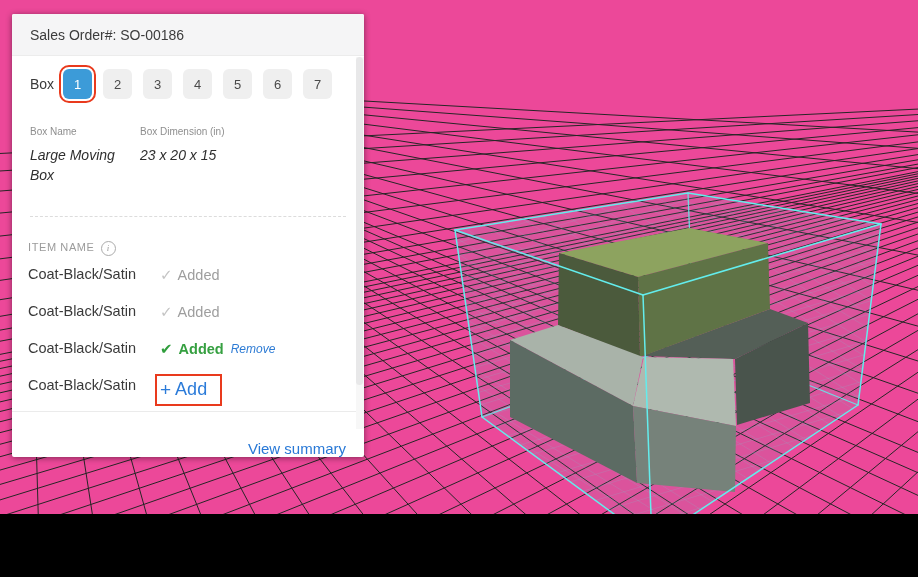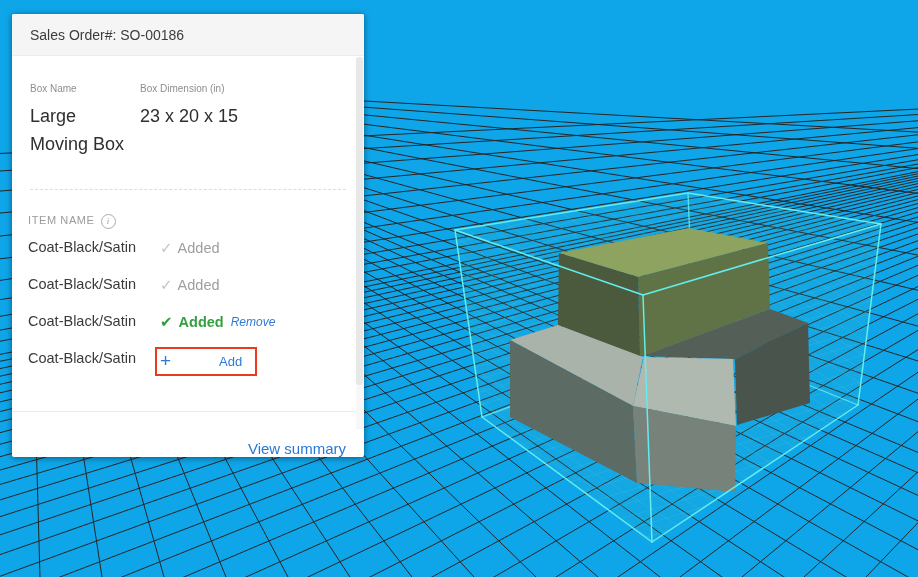--- a/index.html
+++ b/index.html
@@ -1,58 +1,58 @@
 <!DOCTYPE html>
 <html><head>
 <meta charset="utf-8">
 <style>
   html,body{margin:0;padding:0;background:#000;}
-  .stage{position:relative;width:918px;height:577px;background:#0ea5e9;overflow:hidden;
+  .stage{position:relative;width:918px;height:514px;background:#ec4899;overflow:hidden;
          font-family:"Liberation Sans","DejaVu Sans",sans-serif;}
   
   #viewport{position:absolute;inset:0;}
   #scene-svg{display:block;}
   
   .panel{position:absolute;left:12px;top:14px;width:352px;height:443px;background:#fff;
          border-radius:2px;box-shadow:0 1px 6px rgba(0,0,0,.45);}
   .panel-header{height:41px;background:#F5F5F6;border-bottom:1px solid #ECECEC;
                 display:flex;align-items:center;padding-left:18px;
                 font-size:14px;color:#3C3C3C;border-radius:2px 2px 0 0;}
   .tabs-row{display:flex;align-items:center;padding:13px 18px 0 18px;}
   .tabs-label{font-size:14px;color:#3A3A3A;margin-right:9px;}
   .tab-btn{width:29px;height:30px;margin-left:11px;border:none;border-radius:6px;
            background:#EFEFEF;color:#4A4A4A;font-size:13px;
            font-family:inherit;display:inline-flex;align-items:center;justify-content:center;cursor:pointer;}
   .tab-btn.selected{background:#3C9BD8;color:#fff;outline:2.5px solid #E93A1D;outline-offset:2px;}
   .tab-btn:first-of-type{margin-left:0;}
   .info-grid{display:flex;padding:24px 18px 0 18px;}
   .info-col1{width:110px;}
   .info-label{font-size:10px;color:#8E8E8E;line-height:18px;margin-bottom:4px;}
-  .info-value{font-size:18px;color:#2F2F2F;line-height:28px;}
+  .info-value{font-size:14px;color:#2F2F2F;line-height:20px;font-style:italic;}
   .info-col1 .info-value{width:95px;}
   .dashed-divider{border-top:1px dashed #DCDCDC;margin:31px 18px 0 18px;}
   .items-header{display:flex;align-items:flex-start;gap:6px;margin:24px 18px 0 16px;height:14px;}
   .items-title{font-size:11px;color:#9B9B9B;letter-spacing:.6px;}
   .info-icon{width:13px;height:13px;border:1px solid #ABABAB;border-radius:50%;color:#9B9B9B;
              font-size:9px;line-height:13px;text-align:center;
              font-family:"Liberation Serif","DejaVu Serif",serif;font-style:italic;cursor:pointer;}
   .items-list{margin-top:11px;}
   .item-row{display:flex;align-items:flex-start;height:37px;padding-left:16px;}
   .item-name{flex:0 0 132px;font-size:14.5px;color:#3A3A3A;}
   .status{display:inline-flex;align-items:center;}
   .check-muted{color:#C4C4C4;font-size:15px;margin-right:5px;}
   .added-muted{color:#9E9E9E;font-size:14.5px;}
   .check-green{color:#2F9E3C;font-size:15px;font-weight:bold;margin-right:6px;}
   .added-green{color:#36A041;font-size:14.5px;font-weight:bold;}
   .remove-link{color:#2D7BD4;font-size:12px;font-style:italic;margin-left:7px;cursor:pointer;}
   .add-btn{display:inline-flex;align-items:center;background:none;border:none;cursor:pointer;
            padding:2px 12px 3px 2px;margin-left:-2px;font-family:inherit;
            outline:2.5px solid #E93A1D;outline-offset:1px;}
   .plus-glyph{color:#2B7BD9;font-size:19px;font-weight:300;line-height:18px;margin-right:4px;}
-  .add-label{color:#2B7BD9;font-size:13px;margin-left:44px;}
+  .add-label{color:#2B7BD9;font-size:18px;}
   .panel-footer{position:absolute;left:0;right:0;bottom:0;height:45px;border-top:1px solid #EBEBEB;
                 display:flex;align-items:flex-end;justify-content:flex-end;padding-right:18px;
                 border-radius:0 0 2px 2px;}
   .view-summary{color:#2878D6;font-size:15px;cursor:pointer;}
   .scroll-track{position:absolute;right:0;top:43px;width:8px;height:372px;background:#F7F7F7;}
   .scroll-thumb{position:absolute;right:1px;top:43px;width:7px;height:328px;background:#E8E8E9;border-radius:4px;}
 </style>
 </head>
 <body>
 
@@ -309,20 +309,30 @@
         </g>
       </svg>
   </div>
 
   <div class="panel">
 
     <div class="panel-header">
       <span>Sales Order#: SO-00186</span>
     </div>
 
+    <div class="tabs-row">
+      <span class="tabs-label">Box</span>
+      <button class="tab-btn selected">1</button>
+      <button class="tab-btn">2</button>
+      <button class="tab-btn">3</button>
+      <button class="tab-btn">4</button>
+      <button class="tab-btn">5</button>
+      <button class="tab-btn">6</button>
+      <button class="tab-btn">7</button>
+    </div>
 
     <div class="info-grid">
       <div class="info-col1">
         <div class="info-label">Box Name</div>
         <div class="info-value">Large Moving Box</div>
       </div>
       <div class="info-col2">
         <div class="info-label">Box Dimension (in)</div>
         <div class="info-value">23 x 20 x 15</div>
       </div>

